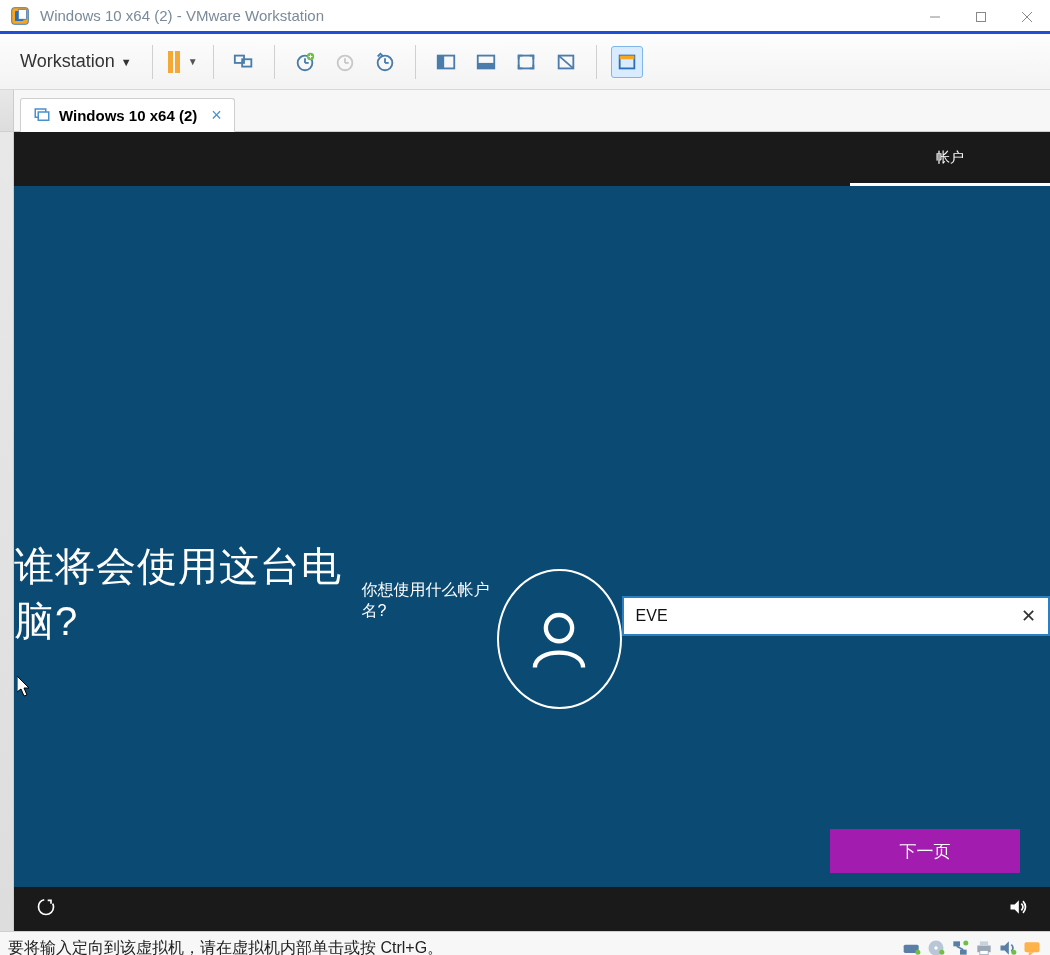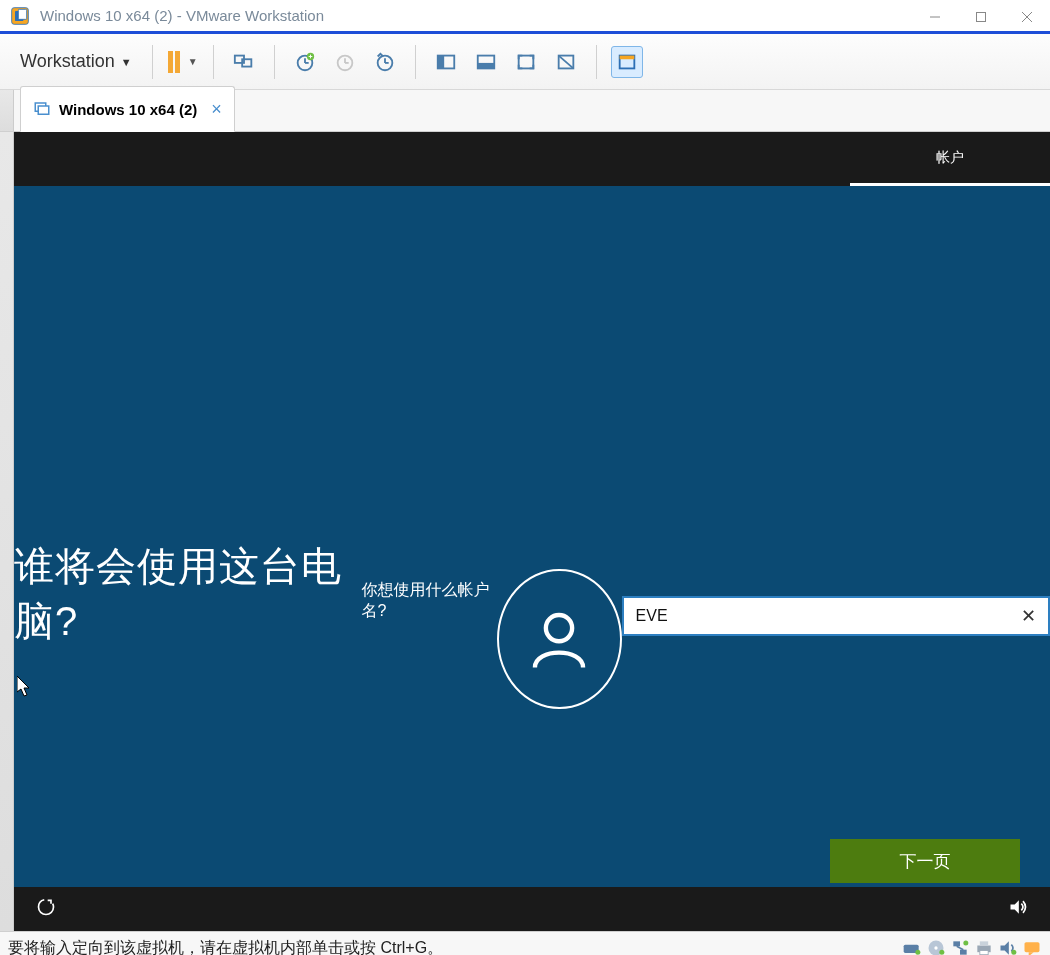--- a/index.html
+++ b/index.html
@@ -21,41 +21,41 @@
 .tb-btn.active { background: #d9ecff; border: 1px solid #7fb6e8; }
 .tb-btn svg { width: 22px; height: 22px; }
 .pause-grp { display: flex; align-items: center; gap: 2px; }
 .pause-bar { width: 12px; height: 22px; display: flex; gap: 2px; }
 .pause-bar span { flex: 1; background: #f4a835; }
 .pause-drop { font-size: 10px; color: #555; margin-left: 6px; }
 
 
 .tabstrip { height: 42px; background: #f7f7f7; border-bottom: 1px solid #cfcfcf; display: flex; align-items: flex-end; padding-left: 6px; position: relative; }
 .left-edge { position: absolute; left: 0; top: 0; width: 14px; height: 100%; background: linear-gradient(#e8e8e8,#ddd); border-right: 1px solid #ccc; }
-.tab { background: #fff; border: 1px solid #cfcfcf; border-bottom: 1px solid #fff; height: 46px; display: flex; align-items: center; padding: 0 12px; gap: 8px; font-weight: bold; font-size: 15px; position: relative; bottom: -1px; margin-left: 14px; border-radius: 3px 3px 0 0;}
+.tab { background: #fff; border: 1px solid #cfcfcf; border-bottom: 1px solid #fff; height: 34px; display: flex; align-items: center; padding: 0 12px; gap: 8px; font-weight: bold; font-size: 15px; position: relative; bottom: -1px; margin-left: 14px; border-radius: 3px 3px 0 0;}
 .tab .tabicon { width: 18px; height: 18px; }
 .tab .close { color: #4a8fce; font-size: 18px; margin-left: 6px; font-weight: normal; }
 
 
 .guest-wrap { position: relative; width: 100%; }
 .left-edge2 { position: absolute; left: 0; top: 0; width: 14px; height: 100%; background: linear-gradient(#e8e8e8,#ddd); border-right: 1px solid #ccc; }
 
 
 .oobe { margin-left: 14px; height: 799px; background: #0b4a73; color: #fff; display: flex; flex-direction: column; position: relative; }
 .oobe-top { height: 54px; background: #1a1a1a; display: flex; justify-content: flex-end; align-items: stretch; }
 .oobe-tab { width: 200px; display: flex; align-items: center; justify-content: center; font-size: 14px; color: #fff; border-bottom: 3px solid #fff; }
 .oobe-body { flex: 1; display: flex; flex-direction: row; align-items: center; padding-top: 70px; }
 .oobe-title { font-size: 40px; font-weight: 300; letter-spacing: 1px; }
 .oobe-sub { font-size: 16px; margin-top: 14px; }
 .oobe-avatar { margin-top: 90px; width: 140px; height: 140px; border: 2px solid #fff; border-radius: 50%; display: flex; align-items: center; justify-content: center; }
 .oobe-avatar svg { width: 70px; height: 70px; stroke: #fff; fill: none; stroke-width: 4; }
 .oobe-input-wrap { margin-top: 44px; width: 480px; height: 40px; background: #fff; border: 2px solid #2d7fc1; display: flex; align-items: center; padding: 0 12px; }
 .oobe-input { flex: 1; border: none; outline: none; font-size: 16px; color: #111; }
 .oobe-clear { color: #333; font-size: 18px; cursor: pointer; }
-.oobe-next { position: absolute; right: 30px; bottom: 48px; width: 190px; height: 44px; background: #4d7c0f; color: #fff; border: none; font-size: 17px; }
+.oobe-next { position: absolute; right: 30px; bottom: 58px; width: 190px; height: 44px; background: #a21caf; color: #fff; border: none; font-size: 17px; }
 
 
 .oobe-bottom { position: absolute; left: 0; right: 0; bottom: 0; height: 44px; background: #1a1a1a; display: flex; align-items: center; justify-content: space-between; padding: 0 22px; }
 .oobe-bottom svg { width: 20px; height: 20px; fill: #fff; }
 
 
 .cursor { position: absolute; left: 3px; top: 544px; width: 16px; height: 22px; pointer-events: none; }
 
 
 .statusbar { height: 33px; border-top: 1px solid #cfcfcf; background: #f7f7f7; display: flex; align-items: center; padding: 0 8px; justify-content: space-between; font-size: 16px; color: #222; }

